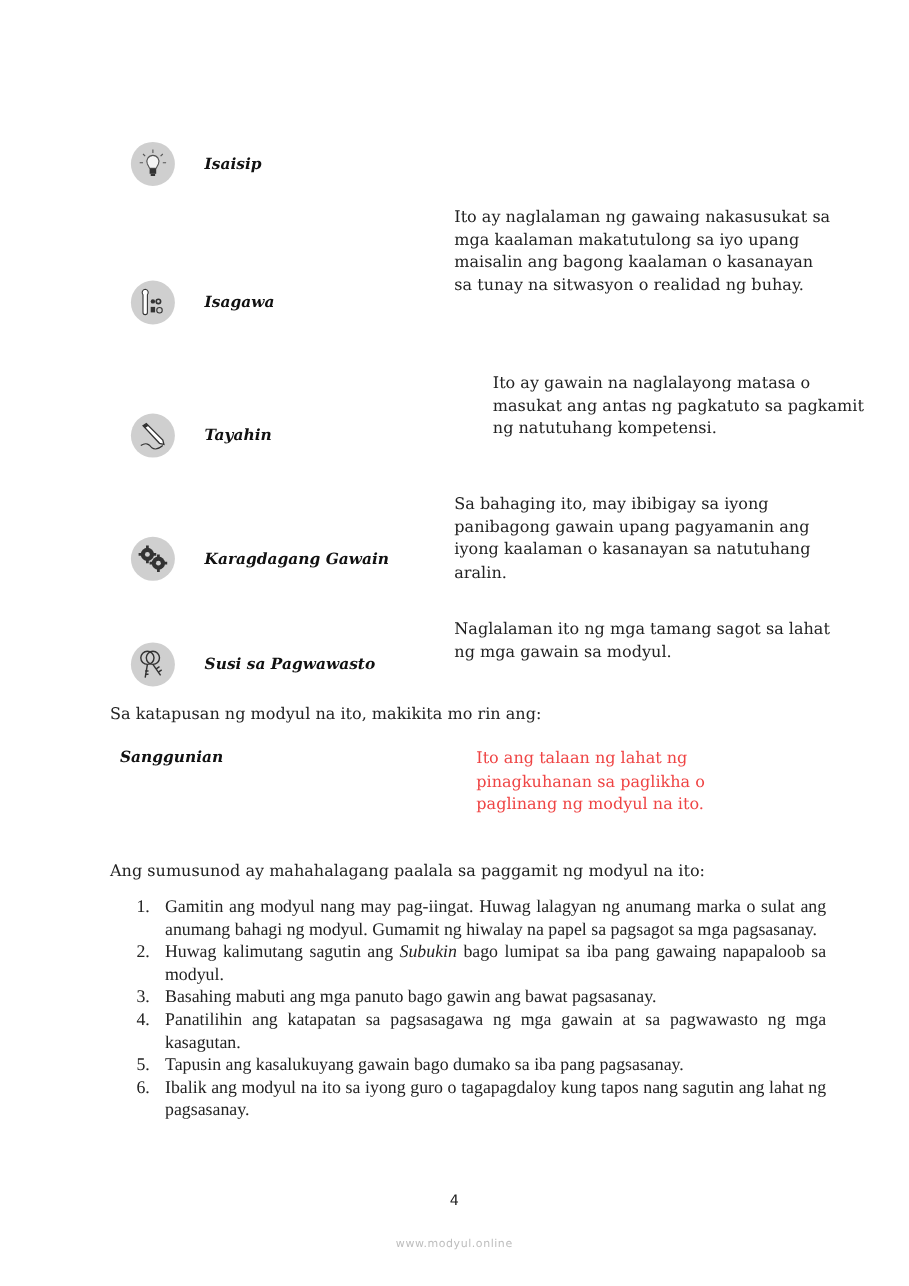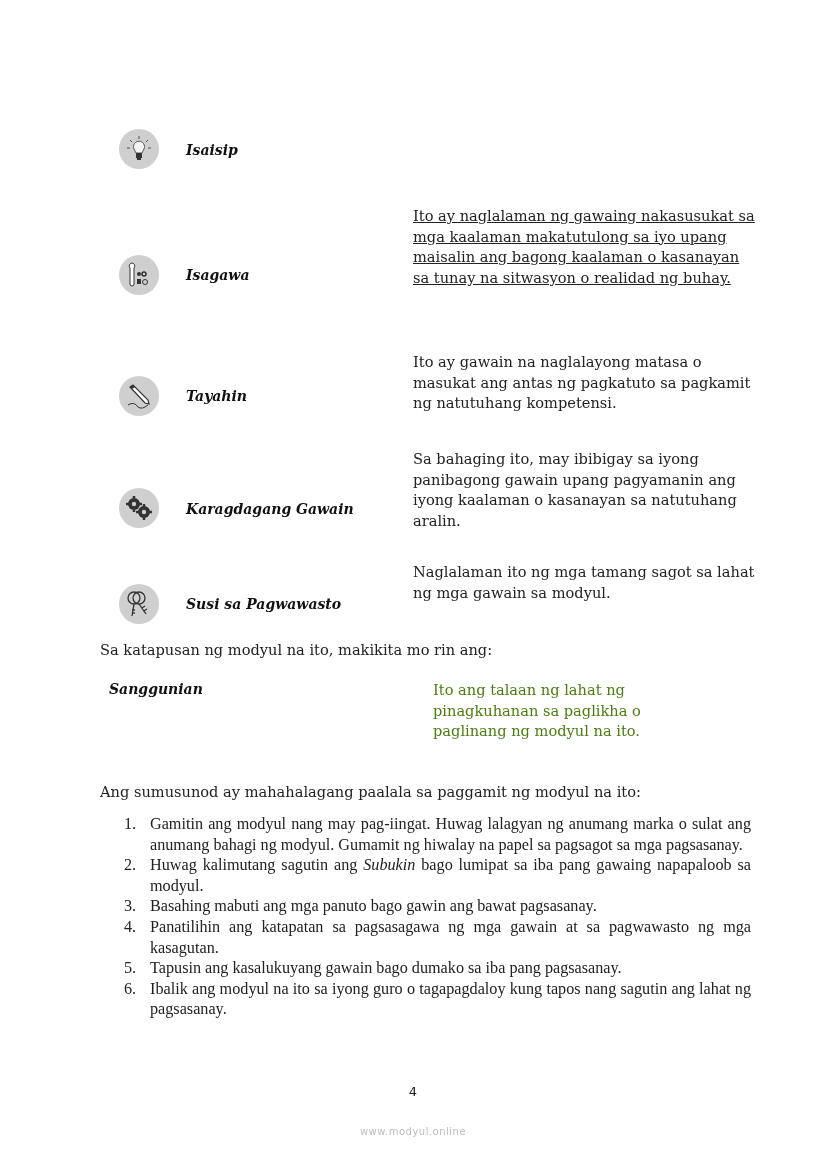--- a/index.html
+++ b/index.html
@@ -12,21 +12,21 @@
   .section-title { position: absolute; left: 186px; font-style: italic; font-weight: bold;
                    font-size: 14px; color: #111; white-space: nowrap; }
   .section-desc { position: absolute; left: 413px; width: 345px; font-size: 14.6px;
                   line-height: 20.6px; color: #222; }
 
   .intro { position: absolute; left: 100px; font-size: 14.6px; color: #222; white-space: nowrap; }
 
   .ref-title { position: absolute; left: 109px; top: 681px; font-style: italic; font-weight: bold;
                font-size: 14px; color: #111; }
   .ref-desc { position: absolute; left: 433px; top: 680px; width: 260px; font-size: 14.6px;
-              line-height: 20.6px; color: #4d7c0f; }
+              line-height: 20.6px; color: #ef4444; }
 
   .reminders { position: absolute; left: 100px; top: 814px; width: 651px; margin: 0; padding: 0;
                list-style: none; font-family: "Liberation Serif", serif; font-size: 16.2px;
                line-height: 20.6px; color: #222; }
   .reminders li { position: relative; padding-left: 50px; text-align: justify; }
   .reminders .num { position: absolute; left: 24px; top: 0; }
   .reminders em { font-style: italic; }
 
   .page-number { position: absolute; left: 0; width: 826px; top: 1084px; text-align: center;
                  font-family: "DejaVu Sans", sans-serif; font-size: 13px; color: #222; }
@@ -47,33 +47,33 @@
           <line x1="3" y1="14" x2="6" y2="14"></line>
         <line x1="27" y1="14" x2="24" y2="14"></line>
         <path d="M10 15 a5.5 5.5 0 1 1 10 0 l-2 4 h-6 z" fill="#f4f4f4"></path>
       </g>
       <rect x="12" y="19" width="6" height="5" fill="#333"></rect>
       <rect x="13" y="24" width="4" height="2" fill="#333"></rect>
     </svg>
   </div>
   <div class="section-title" style="top:142px;">Isaisip</div>
 
-  <div class="section-desc" style="top:206px;text-decoration:underline;">Ito ay naglalaman ng gawaing nakasusukat sa mga kaalaman makatutulong sa iyo upang maisalin ang bagong kaalaman o kasanayan sa tunay na sitwasyon o realidad ng buhay.</div>
+  <div class="section-desc" style="top:188px;">Ito ay naglalaman ng gawaing nakasusukat sa mga kaalaman makatutulong sa iyo upang maisalin ang bagong kaalaman o kasanayan sa tunay na sitwasyon o realidad ng buhay.</div>
   <div class="icon-circle" style="top:255px;">
     <svg viewBox="0 0 30 30">
       <path d="M8 3 a3 3 0 0 0 -2 5 v16 a2 2 0 0 0 4 0 v-16 a3 3 0 0 0 -2 -5 z" fill="#fff" stroke="#333" stroke-width="1"></path>
       <circle cx="15" cy="14" r="2" fill="#333"></circle>
         <circle cx="20" cy="14" r="2" fill="none" stroke="#333" stroke-width="1.5"></circle>
       <rect x="13" y="19" width="4" height="5" fill="#333"></rect>
       <circle cx="21" cy="22" r="2.5" fill="none" stroke="#333" stroke-width="1"></circle>
     </svg>
   </div>
   <div class="section-title" style="top:267px;">Isagawa</div>
 
-  <div class="section-desc" style="top:352px;">Ito ay gawain na naglalayong matasa o masukat ang antas ng pagkatuto sa pagkamit ng natutuhang kompetensi.</div>
+  <div class="section-desc" style="top:339px;margin-left:35px;">Ito ay gawain na naglalayong matasa o masukat ang antas ng pagkatuto sa pagkamit ng natutuhang kompetensi.</div>
   <div class="icon-circle" style="top:376px;">
     <svg viewBox="0 0 30 30">
       <path d="M6 6 l3 -2 l15 15 l1 4 l-4 -1 z" fill="#fff" stroke="#333" stroke-width="1.2"></path>
       <path d="M6 6 l3 -2 l2 2 l-3 2 z" fill="#333"></path>
       <path d="M4 24 q6 -4 10 2 q4 3 10 -2" fill="none" stroke="#333" stroke-width="1"></path>
     </svg>
   </div>
   <div class="section-title" style="top:388px;">Tayahin</div>
 
   <div class="section-desc" style="top:449px;">Sa bahaging ito, may ibibigay sa iyong panibagong gawain upang pagyamanin ang iyong kaalaman o kasanayan sa natutuhang aralin.</div>

